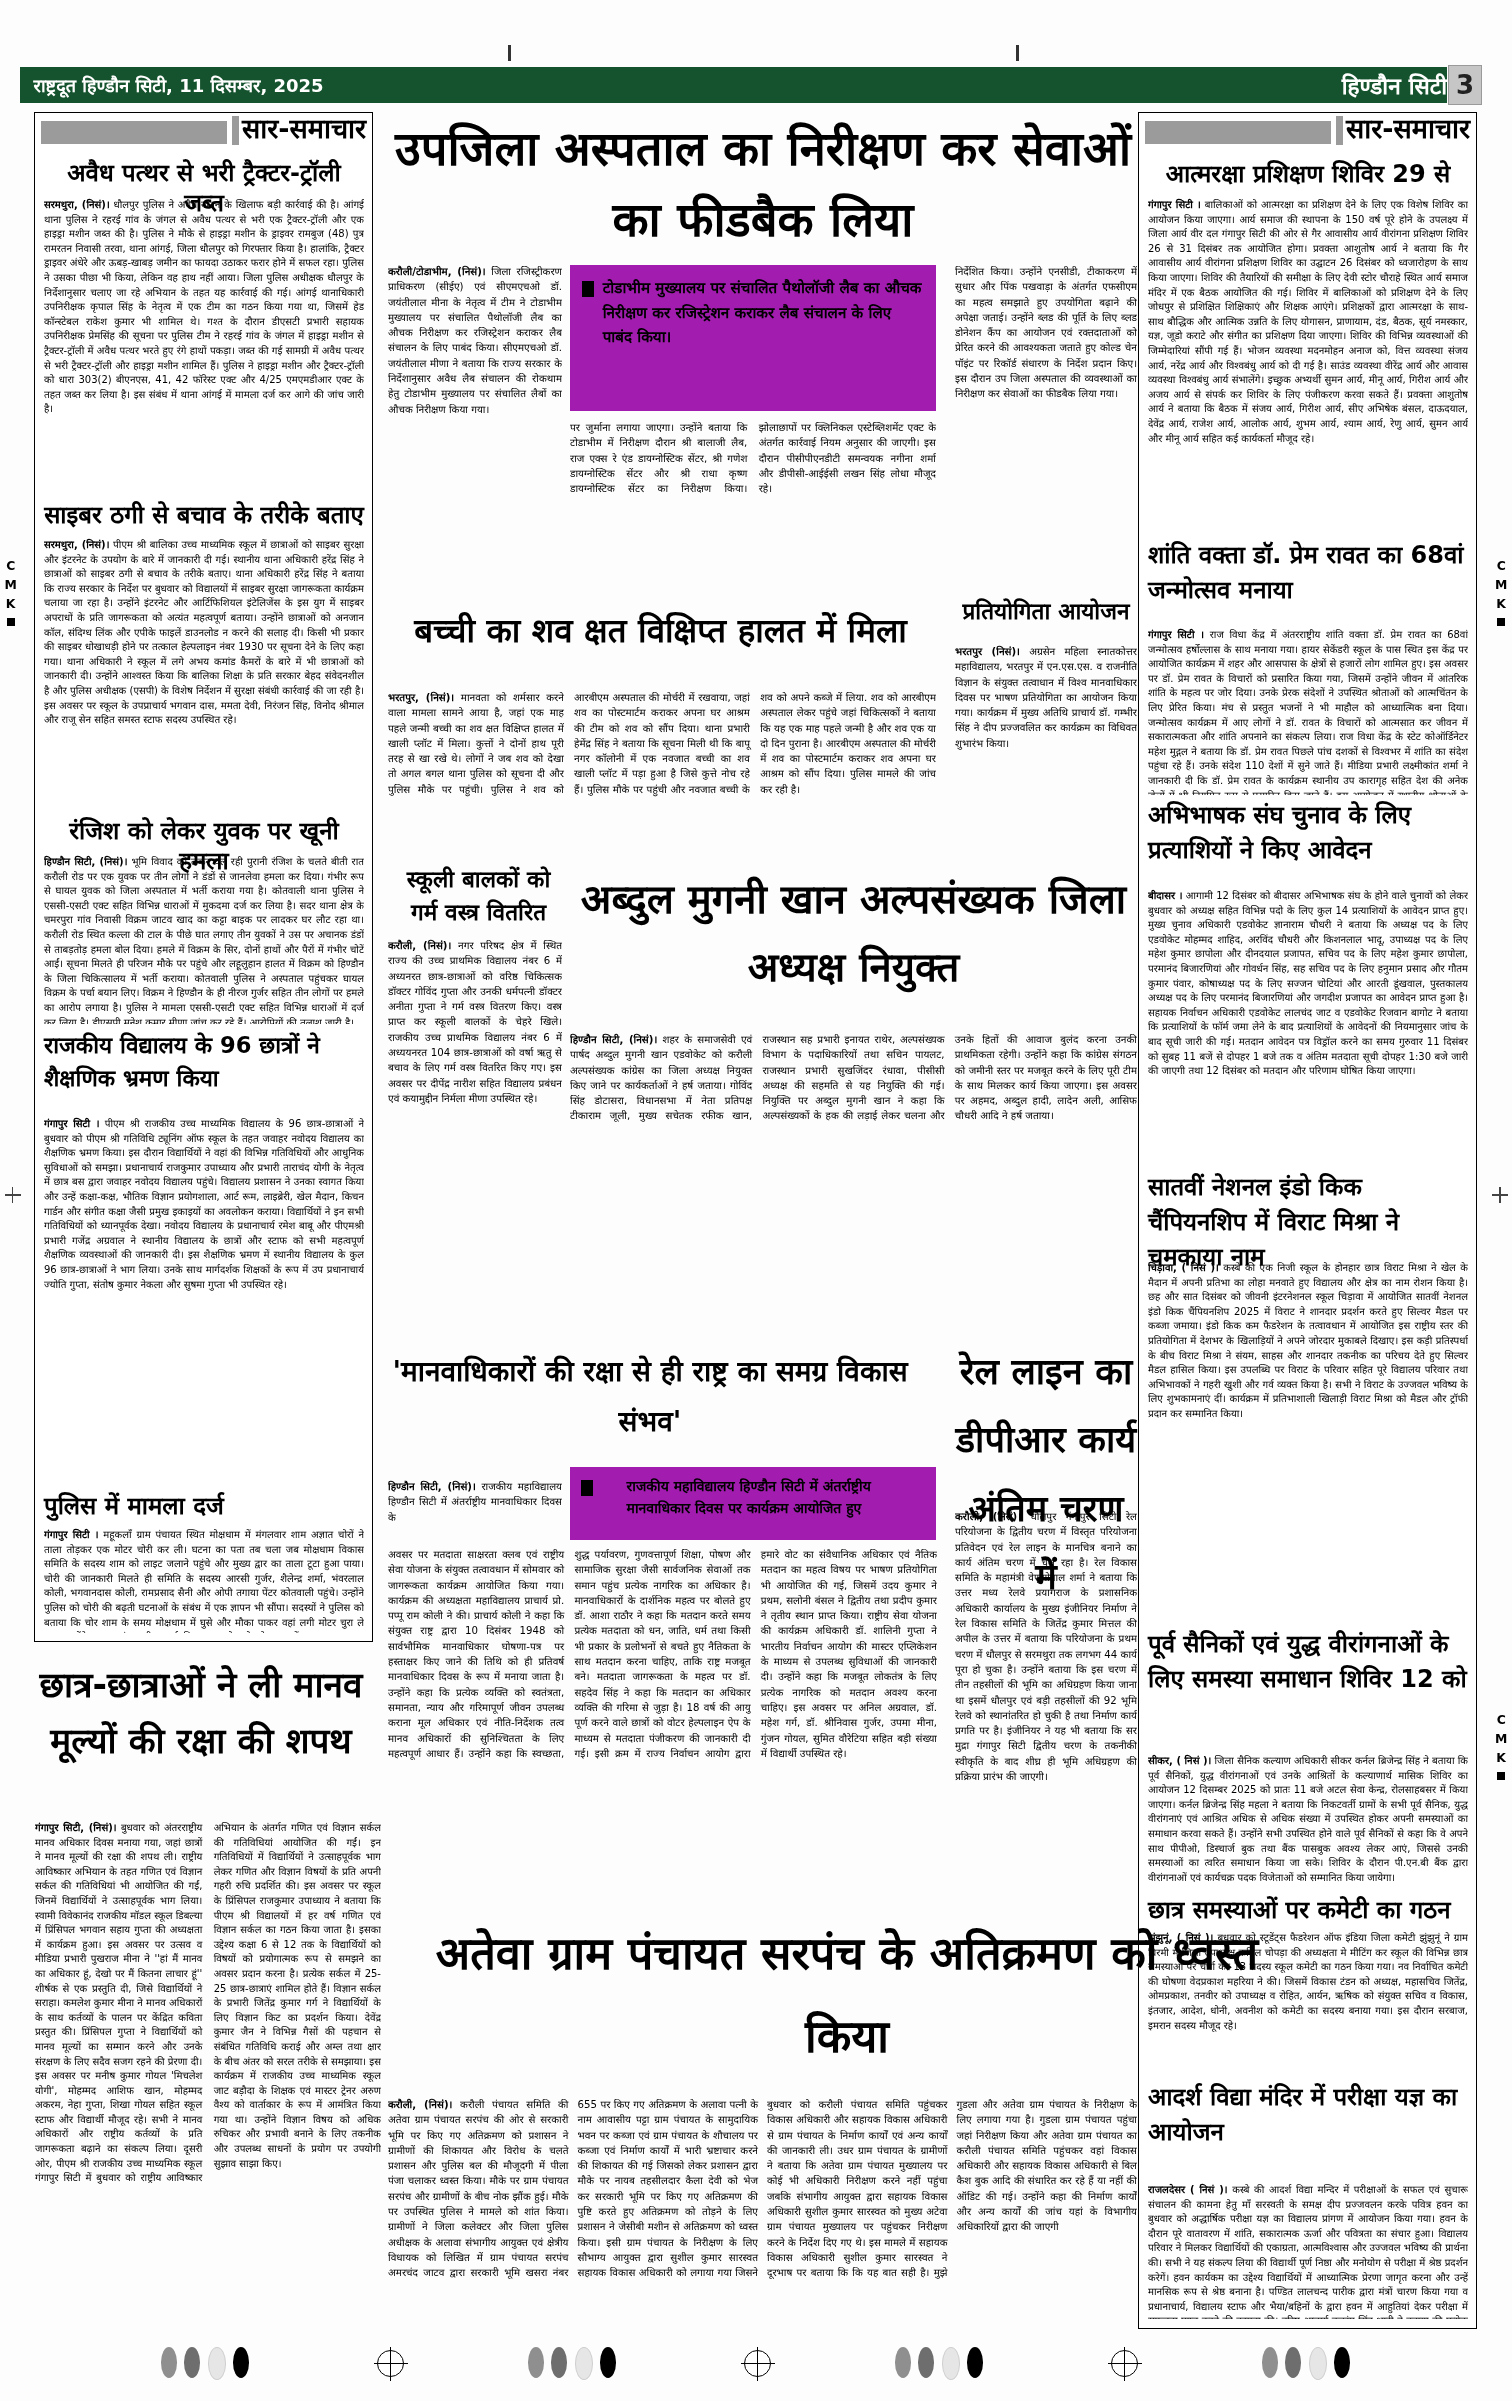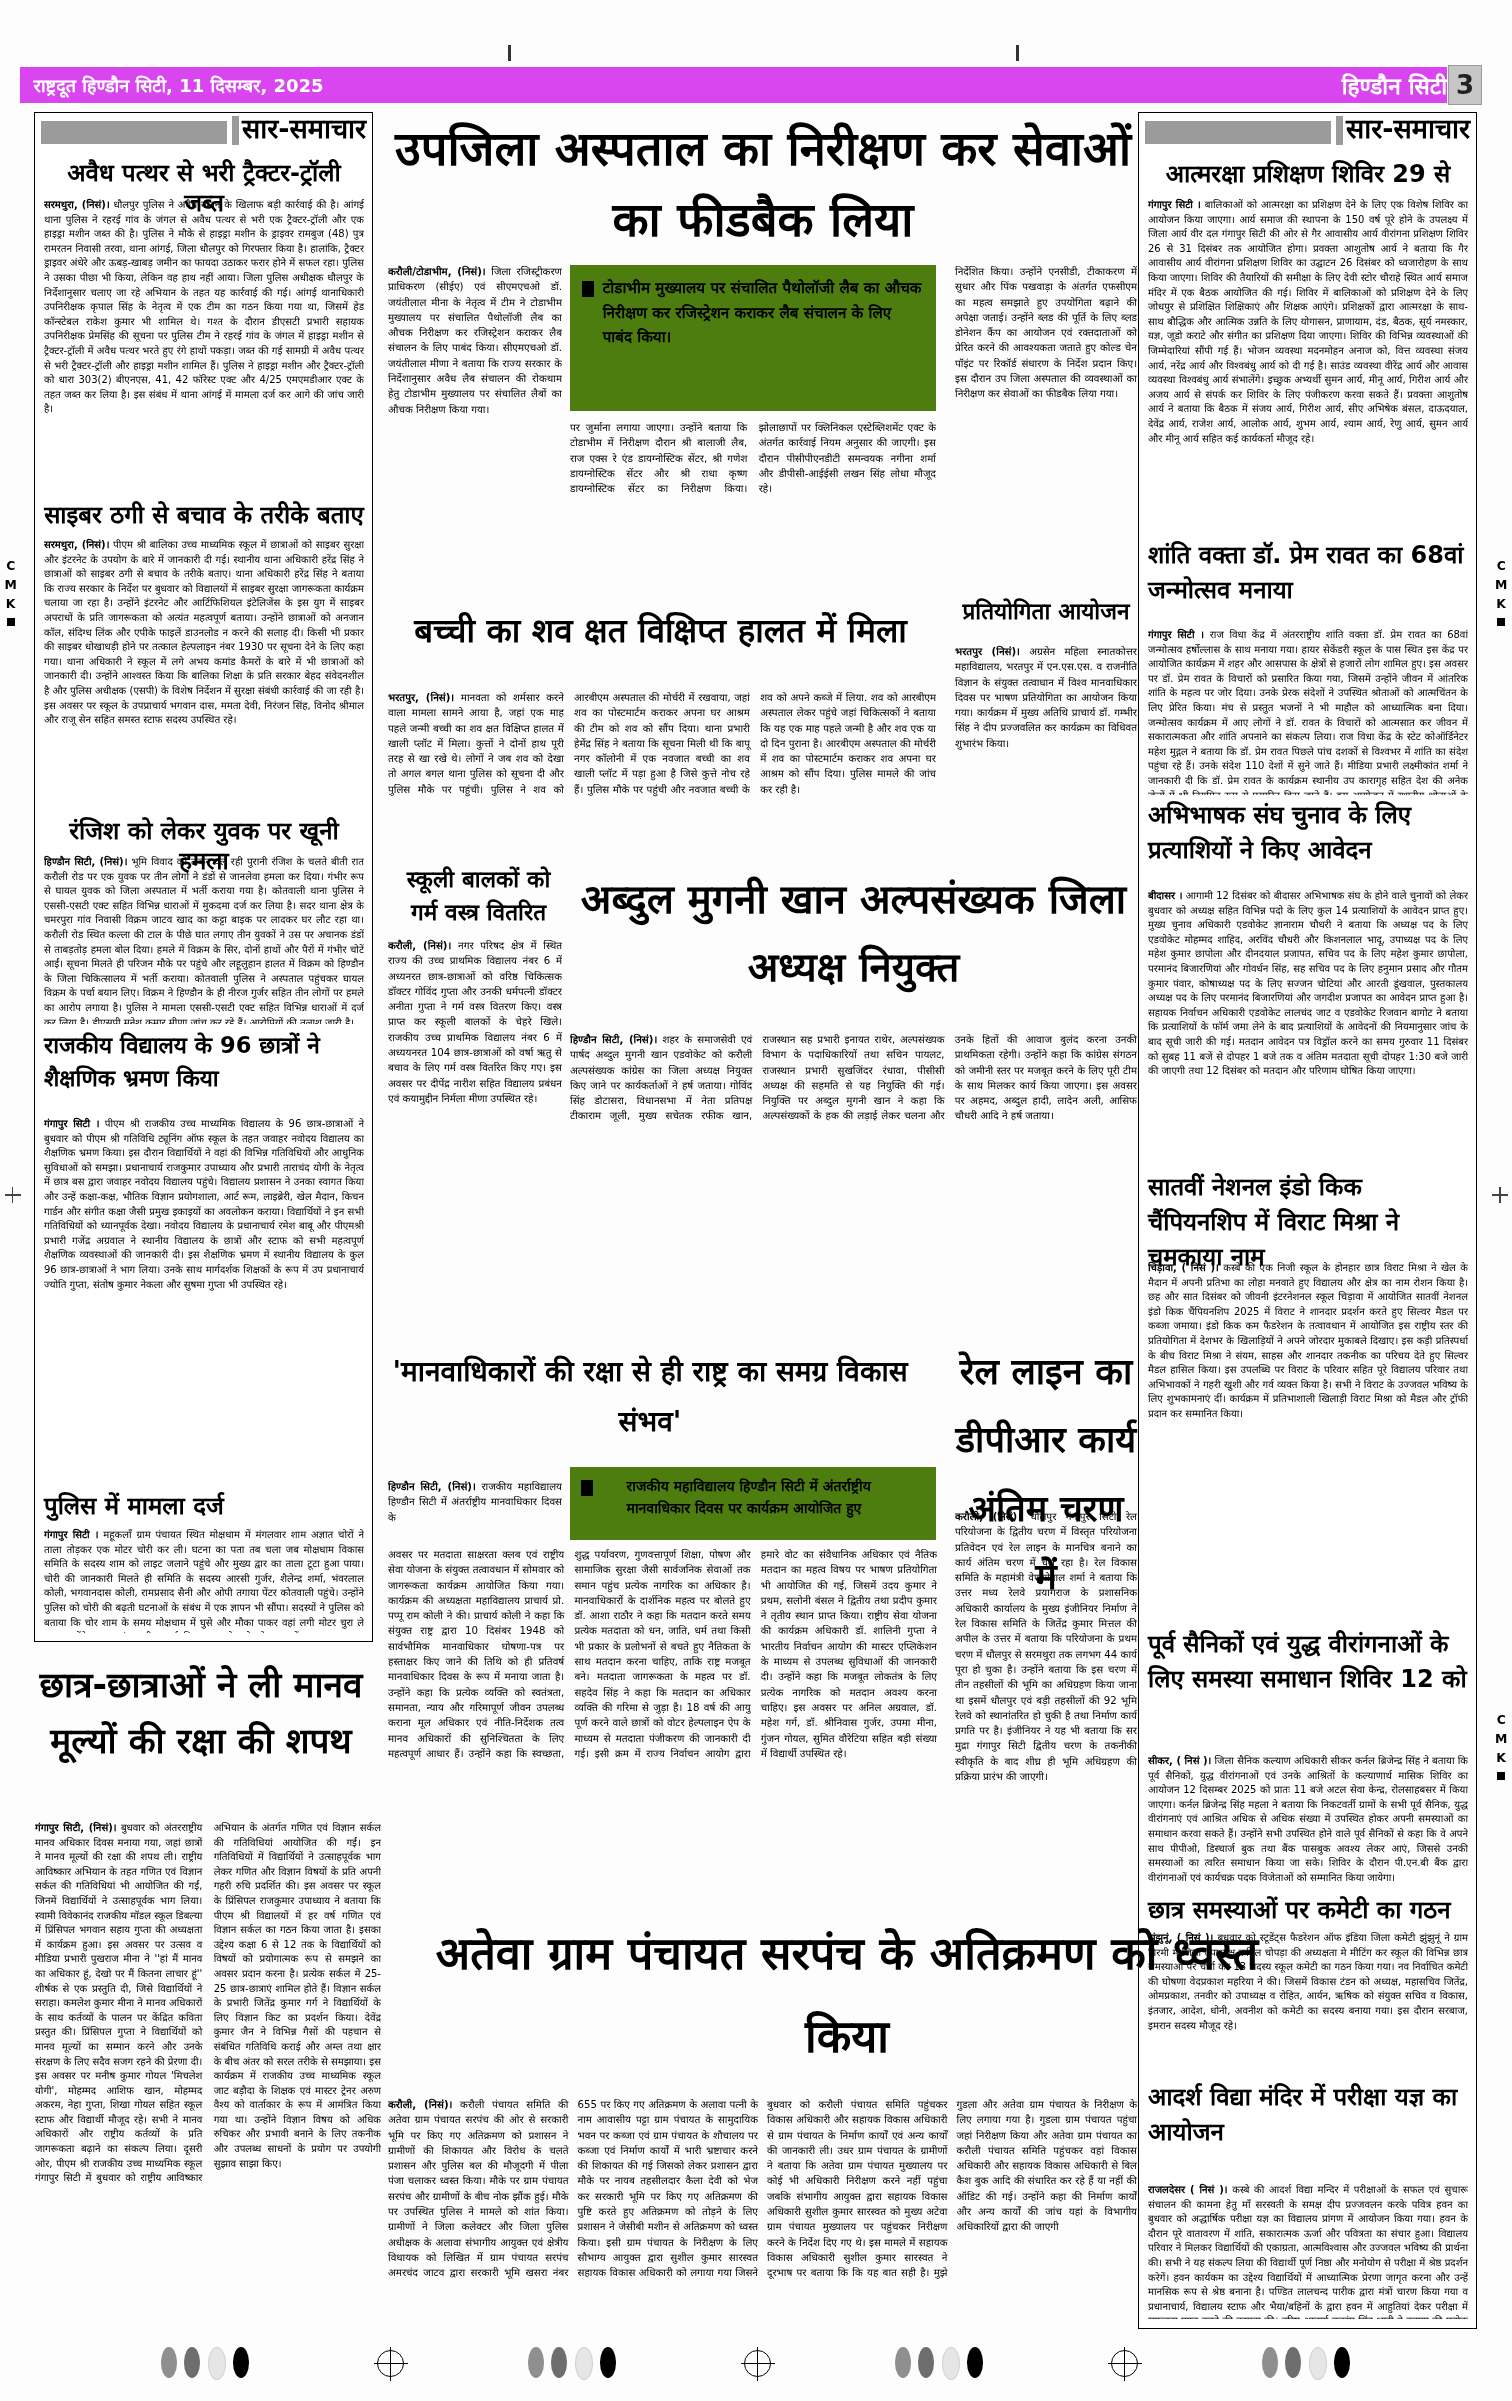--- a/index.html
+++ b/index.html
@@ -1,31 +1,31 @@
 <!DOCTYPE html>
 <html style="font-size:9px"><head>
 <meta charset="utf-8">
 <style>
   html,body{margin:0;padding:0;}
   body{width:1512px;height:2401px;position:relative;background:#fdfdfd;color:#000;
        font-family:"DejaVu Sans","Liberation Sans",sans-serif;overflow:hidden;}
   .abs{position:absolute;}
-  .hdr{background:#d946ef;color:#fff;display:flex;align-items:center;}
+  .hdr{background:#14532d;color:#fff;display:flex;align-items:center;}
   .hdr-left{font-size:18px;font-weight:600;padding-left:13.6px;white-space:nowrap;}
   .hdr-center{position:absolute;left:0;right:0;text-align:right;font-size:22.6px;font-weight:800;}
   .pagebox{background:#c6c6c6;color:#222;border:0.6px solid #9a9a9a;display:flex;align-items:center;justify-content:center;font-weight:800;font-size:26px;}
   .nbox{border:1.7px solid #000;background:#fff;}
   .secbar{background:#9b9b9b;}
   .sechead{font-weight:800;font-size:27px;line-height:1.2;}
   .h{font-weight:800;line-height:1.25;letter-spacing:0;}
   .center{text-align:center;}
   .bt{font-size:10px;line-height:1.46;text-align:justify;overflow:hidden;}
   .btc{font-size:10.2px;line-height:1.5;text-align:justify;overflow:hidden;}
   .dl{font-weight:800;}
-  .gbox{background:#4d7c0f;display:flex;gap:9px;padding:11.3px 12.4px;align-items:flex-start;box-sizing:border-box;overflow:hidden;}
+  .gbox{background:#a21caf;display:flex;gap:9px;padding:11.3px 12.4px;align-items:flex-start;box-sizing:border-box;overflow:hidden;}
   .gsq{width:11.3px;height:16px;background:#000;flex:none;margin-top:4.5px;}
   .gtxt{font-size:15.2px;line-height:1.6;font-weight:800;text-align:left;}
   .cols2{column-count:2;column-gap:11.3px;}
   .cols3{column-count:3;column-gap:10.2px;}
   .cols4{column-count:4;column-gap:9px;}
   .cmk{display:flex;flex-direction:column;align-items:center;gap:6.8px;font-weight:800;font-size:12.4px;line-height:1;}
   .cmk-sq{width:8px;height:8px;background:#000;}
   .ellg{display:flex;gap:7.3px;}
   .ell{width:16px;height:30.5px;border-radius:50%;}
   .e1{background:#8f8f8f;}.e2{background:#6e6e6e;}.e3{background:#e6e6e6;border:0.6px solid #cfcfcf;}.e4{background:#000;}

